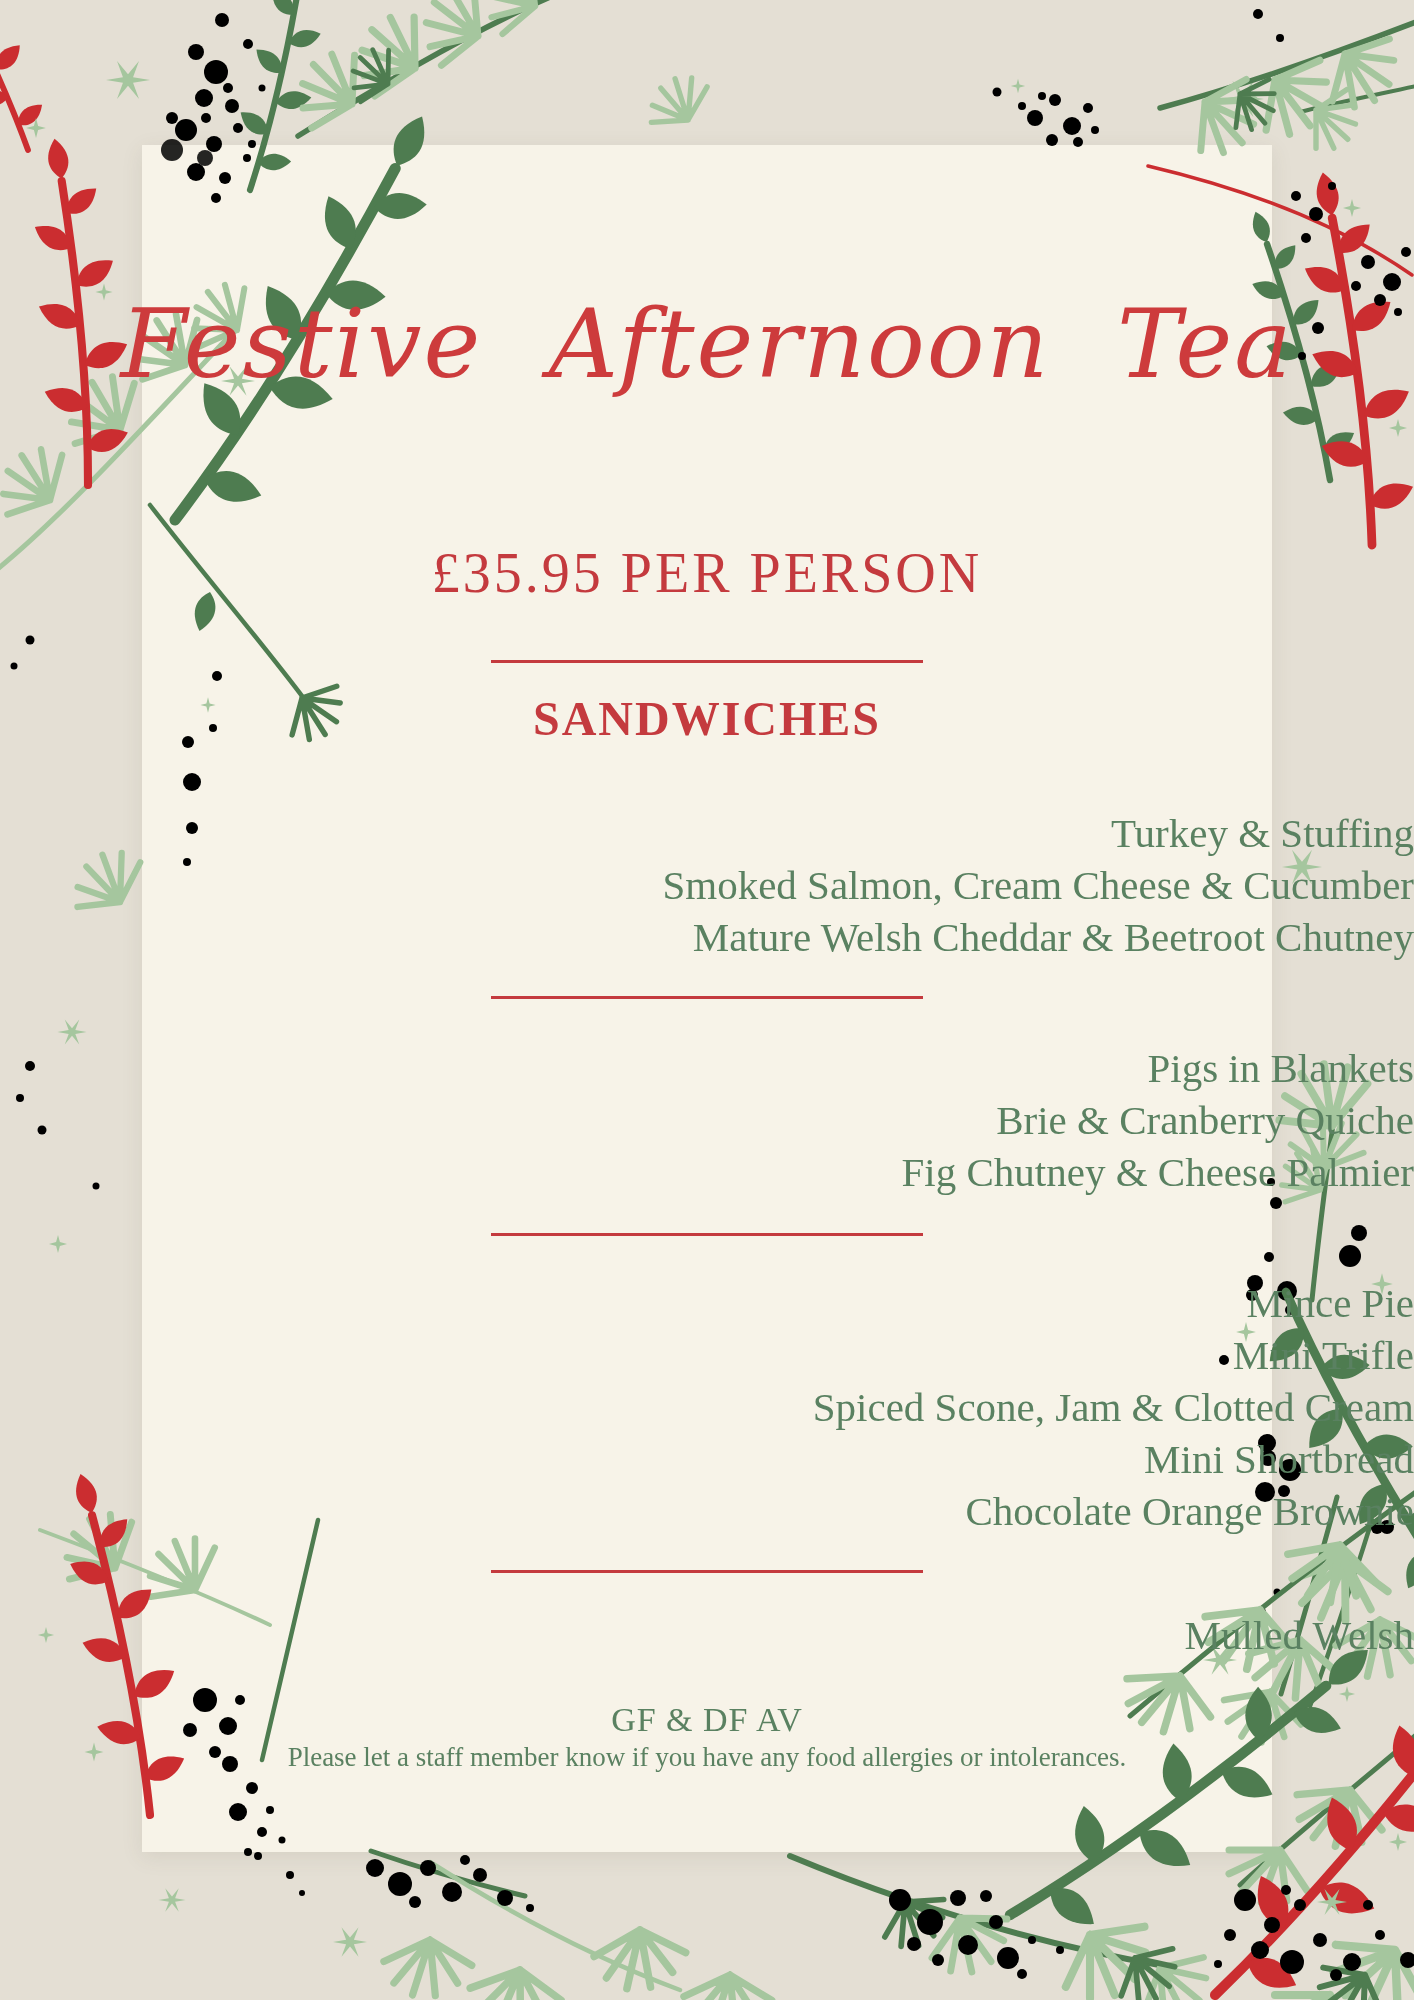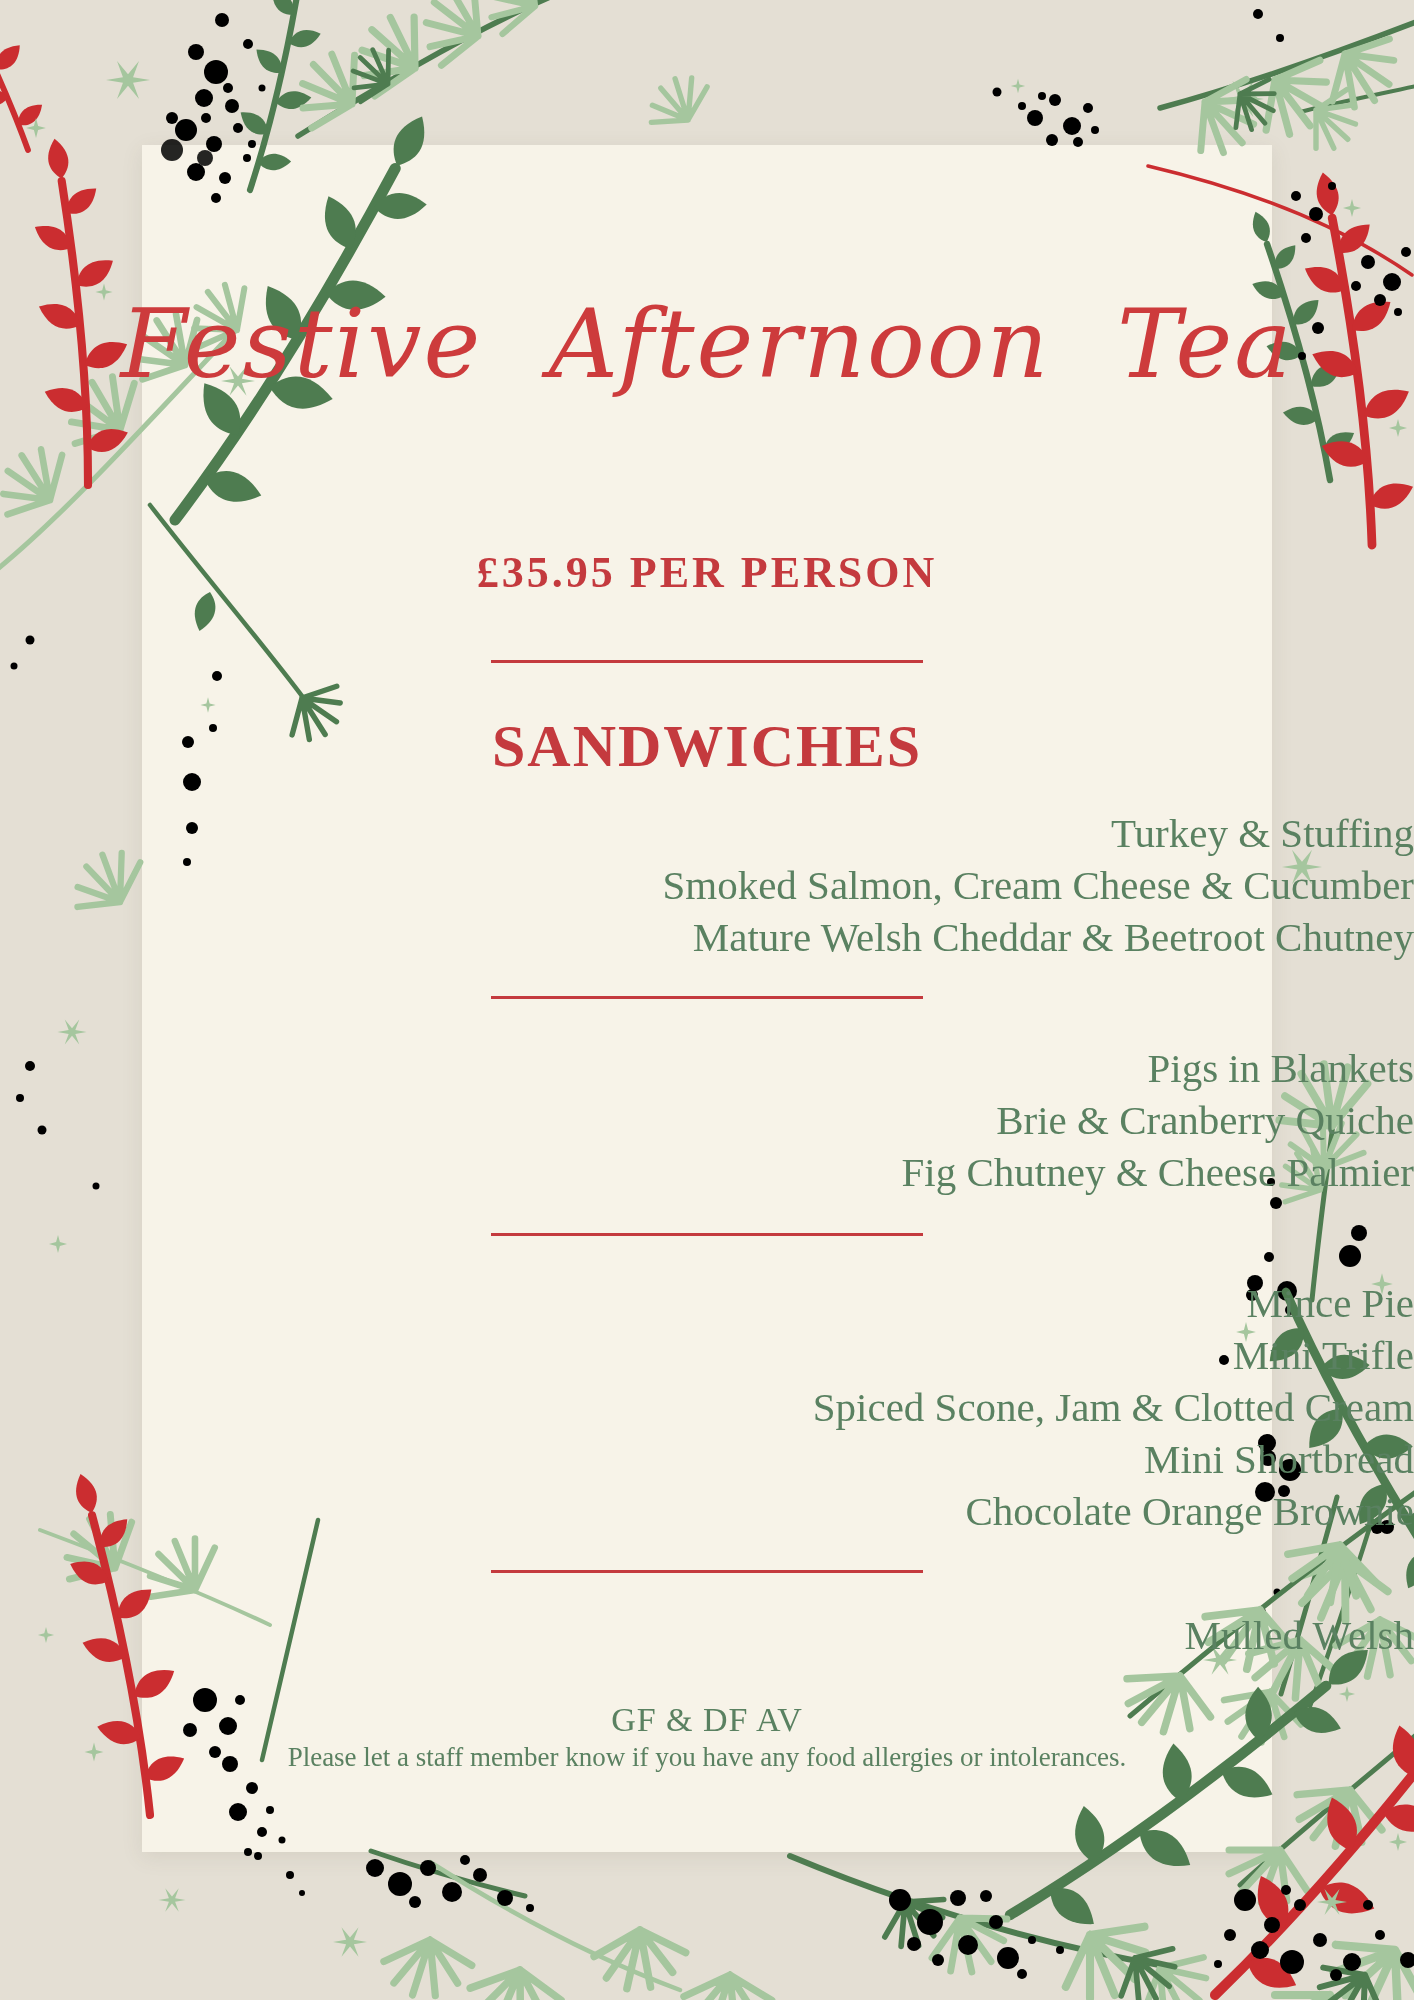--- a/index.html
+++ b/index.html
@@ -10,23 +10,23 @@
   html,body{margin:0;padding:0;}
   .page{position:relative;width:1414px;height:2000px;background:var(--background);
         overflow:hidden;font-family:"Liberation Serif",serif;}
   .panel{position:absolute;left:142px;top:145px;width:1130px;height:1707px;
          background:var(--panel);box-shadow:0 5px 20px rgba(90,80,60,.10);}
   svg.deco{position:absolute;left:0;top:0;width:1414px;height:2000px;pointer-events:none;}
   .content{position:absolute;left:0;top:0;width:100%;height:100%;}
   .line{position:absolute;left:0;width:100%;text-align:center;}
   .title{top:256px;font-size:96px;line-height:176px;color:var(--title-red);
          font-family:"DejaVu Serif",serif;font-style:italic;word-spacing:34px;letter-spacing:2px;}
-  .price{top:545px;font-size:44px;line-height:56px;font-weight:bold;
+  .price{top:545px;font-size:56px;line-height:56px;font-weight:normal;
          color:var(--accent-red);letter-spacing:3px;}
-  .heading{top:722px;font-size:60px;line-height:48px;font-weight:bold;
+  .heading{top:695px;font-size:48px;line-height:48px;font-weight:bold;
            color:var(--accent-red);letter-spacing:2px;}
   .items{position:absolute;left:0;width:100%;text-align:right;color:var(--text-green);
          font-size:41px;line-height:52px;}
   .g1{top:807px}.g2{top:1042px}.g3{top:1277px}.g4{top:1609px}
   .divider{position:absolute;left:50%;transform:translateX(-50%);width:432px;height:3px;
            background:var(--accent-red);}
   .d1{top:660px}.d2{top:996px}.d3{top:1233px}.d4{top:1570px}
   .dietary{top:1702px;font-size:34px;line-height:36px;color:var(--text-green);letter-spacing:1px;}
   .note{top:1742px;font-size:27px;line-height:30px;color:var(--text-green);}
   

